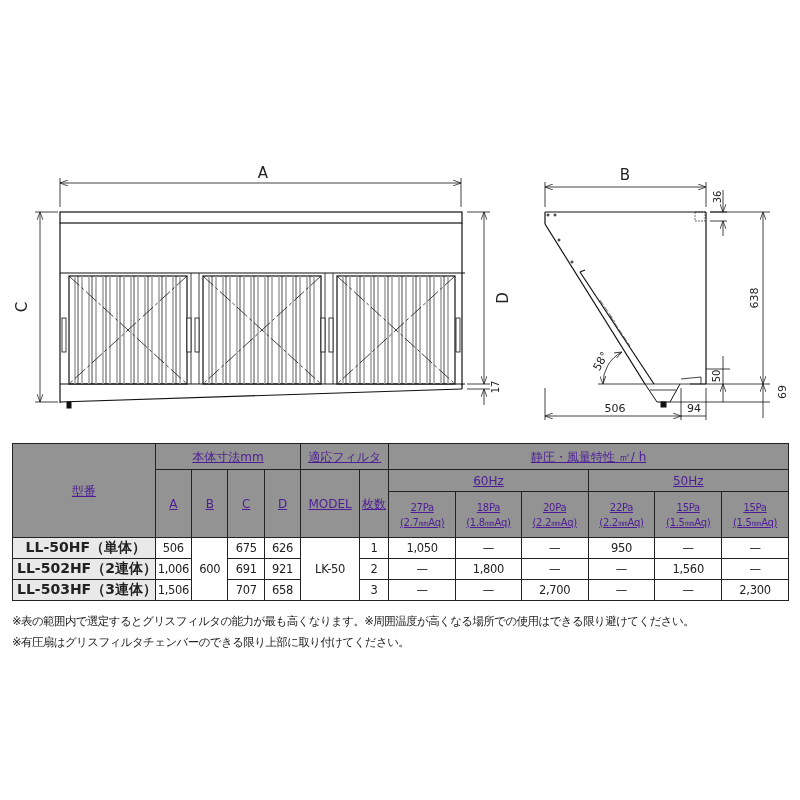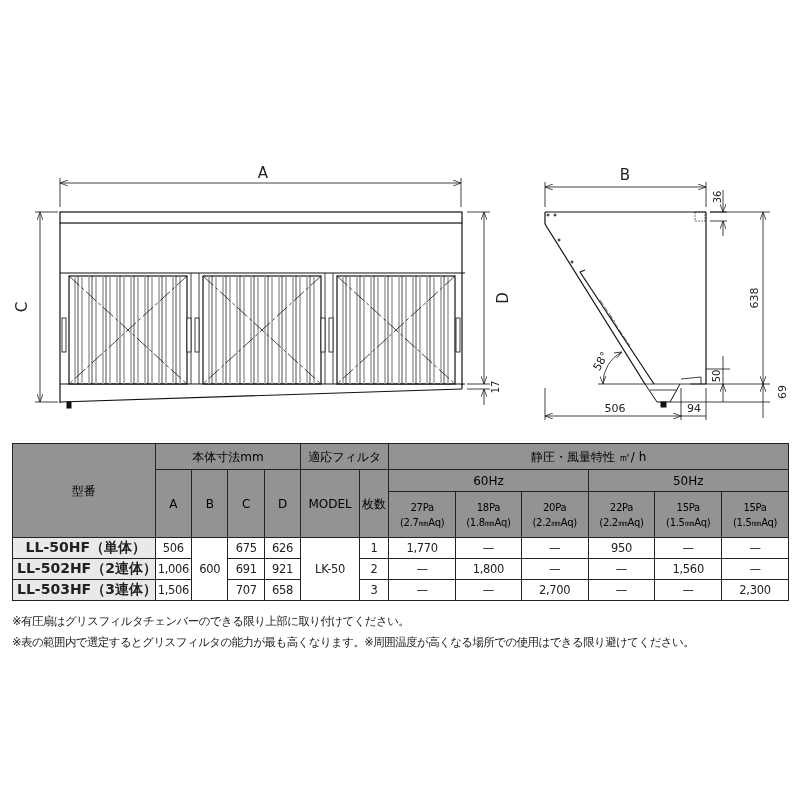--- a/index.html
+++ b/index.html
@@ -1,21 +1,21 @@
 <!DOCTYPE html>
 <html><head>
 <meta charset="utf-8">
 <style>
   html,body{margin:0;padding:0;background:#fff;}
   body{width:800px;height:800px;position:relative;overflow:hidden;font-family:"DejaVu Sans",sans-serif;color:#222;}
   #drawing{position:absolute;left:0;top:0;width:800px;height:440px;}
   .dimlbl{font-family:"DejaVu Sans",sans-serif;fill:#222;}
   table.spec{position:absolute;left:12px;top:443px;width:777px;border-collapse:collapse;table-layout:fixed;font-family:"DejaVu Sans",sans-serif;}
   table.spec td,table.spec th{border:1px solid #222;padding:0;text-align:center;vertical-align:middle;}
-  table.spec th{background:#939393;color:#000000;font-weight:normal;font-size:12px;line-height:14px;}
+  table.spec th{background:#939393;color:#4c1d95;font-weight:normal;font-size:12px;line-height:14px;text-decoration:underline;}
   table.spec th.pa{font-size:10px;line-height:15px;letter-spacing:-0.3px;}
   table.spec td{font-size:11.5px;height:20px;color:#222;letter-spacing:-0.3px;}
   table.spec td.model{background:#e9e9e9;text-align:center;font-weight:bold;font-size:14px;padding-left:4px;letter-spacing:0;white-space:nowrap;}
   .notes{position:absolute;left:12px;top:611px;width:785px;font-size:11.5px;line-height:21px;letter-spacing:-0.6px;color:#222;}
   .notes div{white-space:nowrap;}
 </style>
 </head>
 <body>
 
 <svg id="drawing" viewBox="0 0 800 440" xmlns="http://www.w3.org/2000/svg">
@@ -273,21 +273,21 @@
     <th class="pa"><span>15Pa</span><br><span>(1.5㎜Aq)</span></th>
   </tr>
   <tr>
     <td class="model">LL-50HF（単体）</td>
     <td>506</td>
     <td rowspan="3">600</td>
     <td>675</td>
     <td>626</td>
     <td rowspan="3">LK-50</td>
     <td>1</td>
-    <td>1,770</td>
+    <td>1,050</td>
     <td>—</td>
     <td>—</td>
     <td>950</td>
     <td>—</td>
     <td>—</td>
   </tr>
   <tr>
     <td class="model">LL-502HF（2連体）</td>
     <td>1,006</td>
     <td>691</td>
@@ -310,15 +310,15 @@
     <td>—</td>
     <td>2,700</td>
     <td>—</td>
     <td>—</td>
     <td>2,300</td>
   </tr>
 </tbody>
   </table>
 
 <div class="notes">
+  <div>※表の範囲内で選定するとグリスフィルタの能力が最も高くなります。※周囲温度が高くなる場所での使用はできる限り避けてください。</div>
   <div>※有圧扇はグリスフィルタチェンバーのできる限り上部に取り付けてください。</div>
-  <div>※表の範囲内で選定するとグリスフィルタの能力が最も高くなります。※周囲温度が高くなる場所での使用はできる限り避けてください。</div>
 </div>
 
 </body></html>

